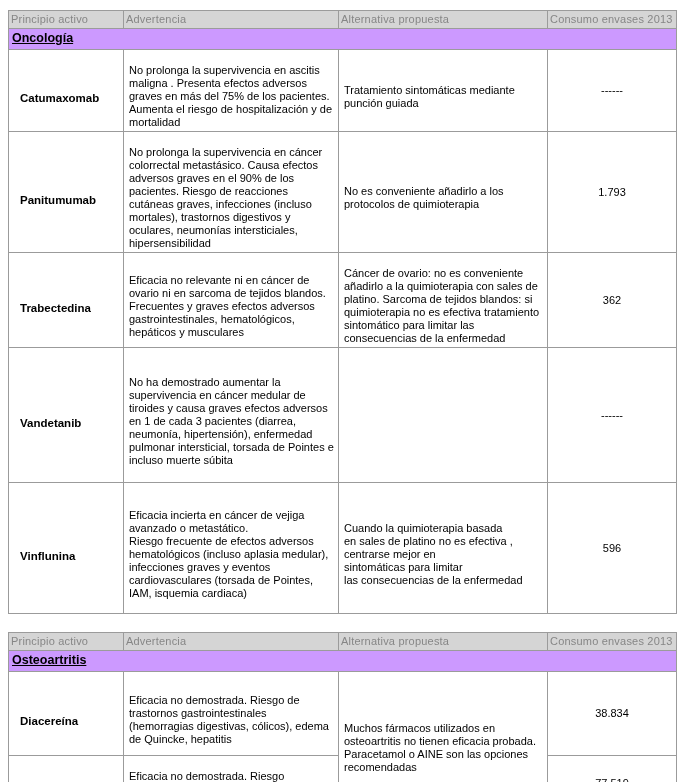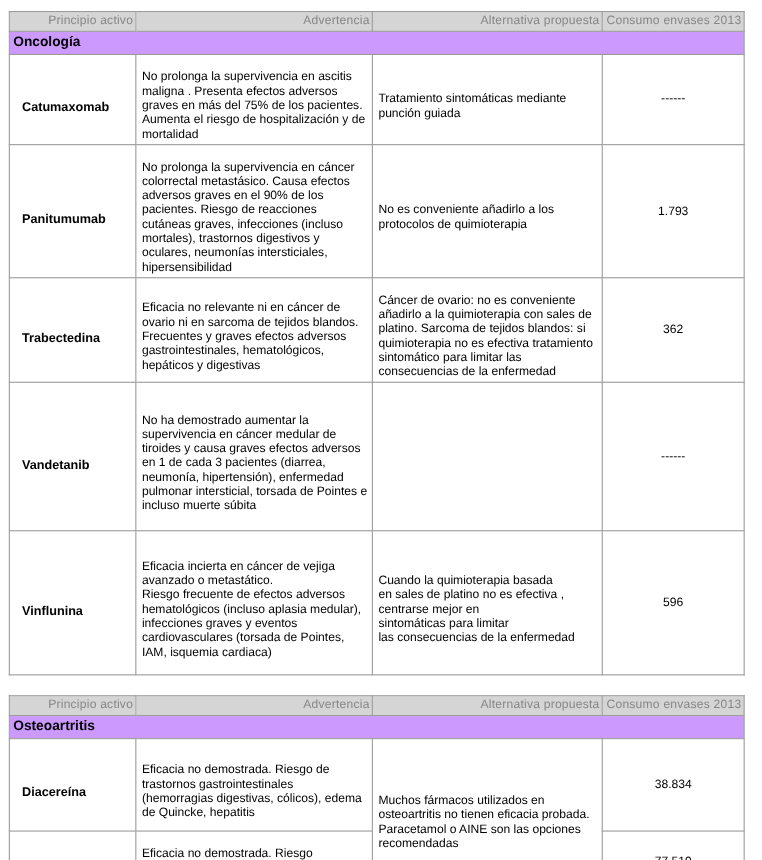--- a/index.html
+++ b/index.html
@@ -30,32 +30,33 @@
     font-size: 11px;
     line-height: 13px;
     color: #000000;
     vertical-align: middle;
     overflow: hidden;
   }
   .rx th {
     background: #d5d5d5;
     color: #868686;
     font-weight: normal;
-    text-align: right;
+    text-align: left;
     height: 15px;
     padding: 1px 2px;
     letter-spacing: 0.2px;
   }
   .rx tr.section-row td {
     background: #cc99ff;
     font-weight: bold;
     font-size: 12.5px;
     text-align: left;
     padding: 2px 3px 3px 3px;
     height: 15px;
+    text-decoration: underline;
   }
   .rx td.name-cell {
     font-weight: bold;
     font-size: 11.5px;
     padding: 18px 2px 2px 11px;
     text-align: left;
   }
   .rx td.text-cell {
     text-align: left;
     padding: 14px 4px 2px 5px;
@@ -95,21 +96,21 @@
       <td class="num-cell">------</td>
     </tr>
     <tr style="height:104px">
       <td class="name-cell">Panitumumab</td>
       <td class="text-cell">No prolonga la supervivencia en cáncer colorrectal metastásico.  Causa efectos adversos  graves en el 90% de los pacientes. Riesgo de reacciones cutáneas graves, infecciones (incluso mortales), trastornos digestivos y oculares, neumonías intersticiales, hipersensibilidad</td>
       <td class="text-cell">No es conveniente  añadirlo a los protocolos de quimioterapia</td>
       <td class="num-cell">1.793</td>
     </tr>
     <tr style="height:87px">
       <td class="name-cell">Trabectedina</td>
-      <td class="text-cell">Eficacia no relevante ni en cáncer de ovario ni en sarcoma de tejidos blandos. Frecuentes y graves efectos adversos gastrointestinales, hematológicos, hepáticos y digestivas</td>
+      <td class="text-cell">Eficacia no relevante ni en cáncer de ovario ni en sarcoma de tejidos blandos. Frecuentes y graves efectos adversos gastrointestinales, hematológicos, hepáticos y musculares</td>
       <td class="text-cell">Cáncer de ovario: no es conveniente añadirlo a la quimioterapia con sales de platino. Sarcoma de tejidos blandos: si quimioterapia no es efectiva tratamiento sintomático para limitar las consecuencias de la enfermedad</td>
       <td class="num-cell">362</td>
     </tr>
     <tr style="height:135px">
       <td class="name-cell">Vandetanib</td>
       <td class="text-cell">No ha demostrado aumentar  la supervivencia en cáncer medular de tiroides y causa graves  efectos adversos en 1 de cada 3 pacientes (diarrea, neumonía, hipertensión), enfermedad pulmonar intersticial, torsada de Pointes e incluso muerte súbita</td>
       <td class="text-cell"></td>
       <td class="num-cell">------</td>
     </tr>
     <tr style="height:131px">

